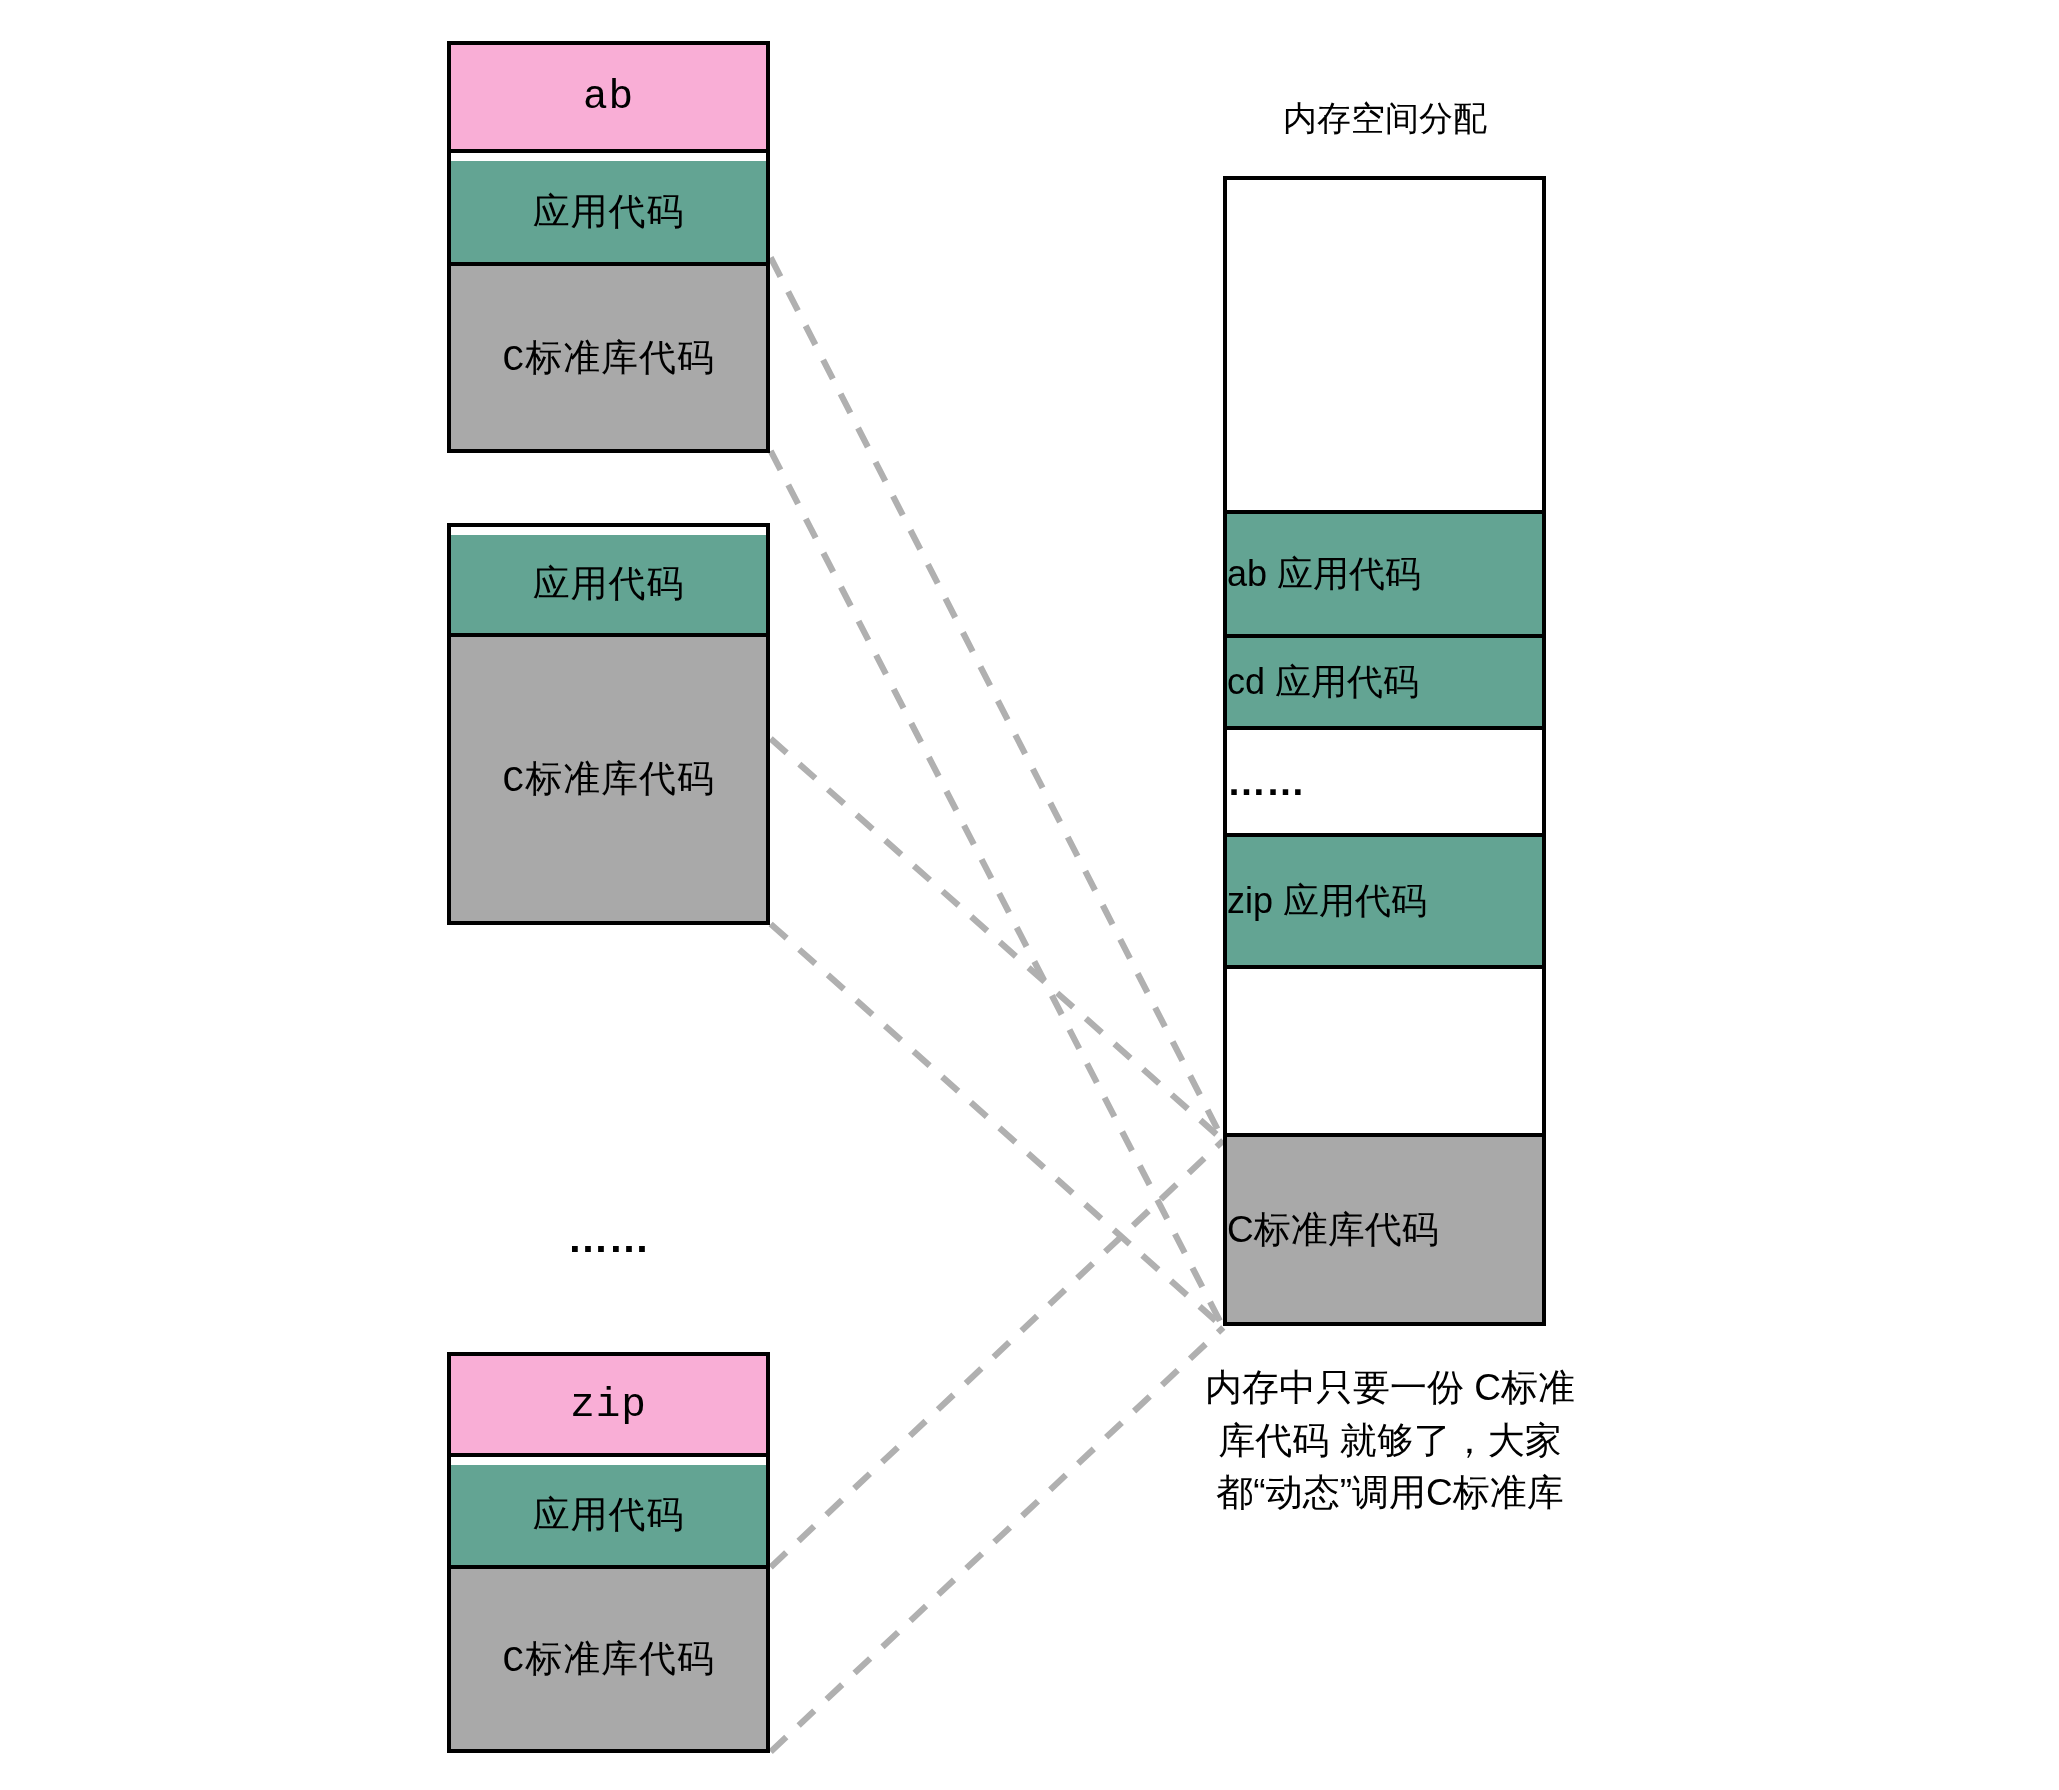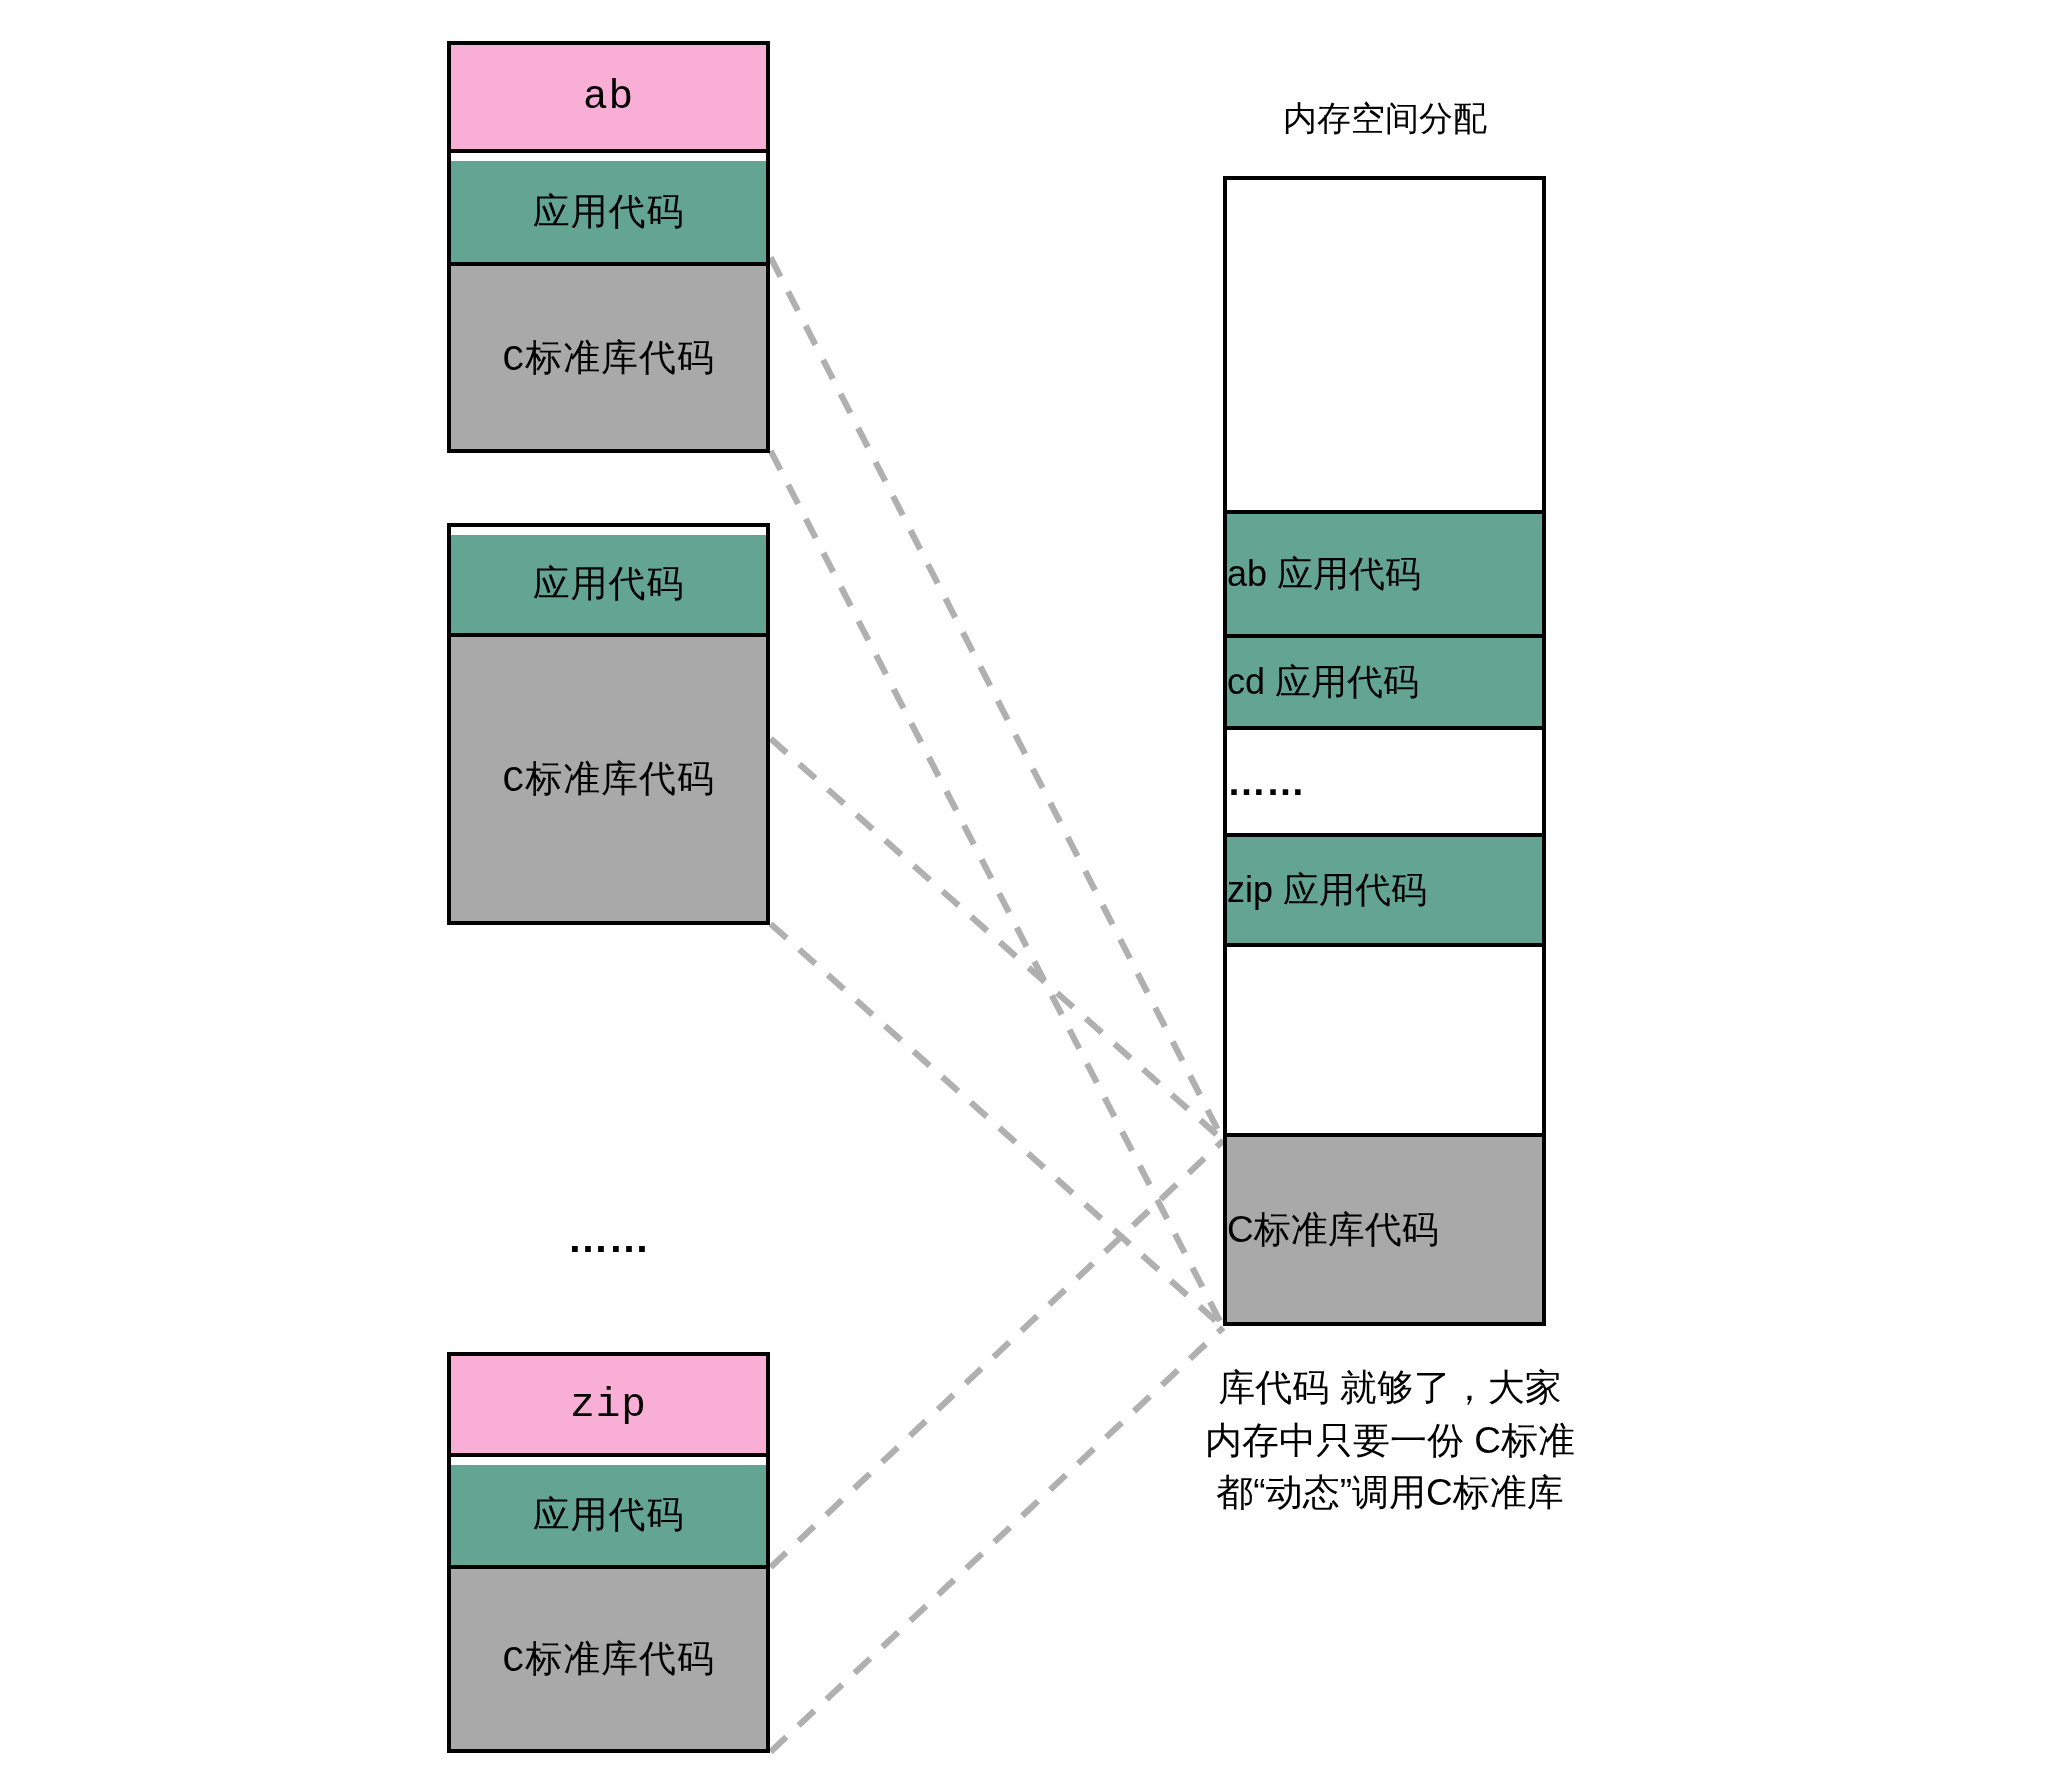--- a/index.html
+++ b/index.html
@@ -162,31 +162,31 @@
     </div>
     <div class="mseg app" style="height:124px">
       <span>ab 应用代码</span>
     </div>
     <div class="mseg app" style="height:92px">
       <span>cd 应用代码</span>
     </div>
     <div class="mseg free" style="height:107px">
       <span class="dots">……</span>
     </div>
-    <div class="mseg app" style="height:110px">
+    <div class="mseg app" style="height:132px">
       <span>zip 应用代码</span>
     </div>
     <div class="mseg free" style="flex:1">
       <span></span>
     </div>
     <div class="mseg lib" style="height:185px">
       <span>C标准库代码</span>
     </div>
   </div>
 
   <div class="annotation">
+    <div>内存中只要一份 C标准</div>
     <div>库代码 就够了，大家</div>
-    <div>内存中只要一份 C标准</div>
     <div>都“动态”调用C标准库</div>
   </div>
 
 </div>
 
 
 </body></html>

